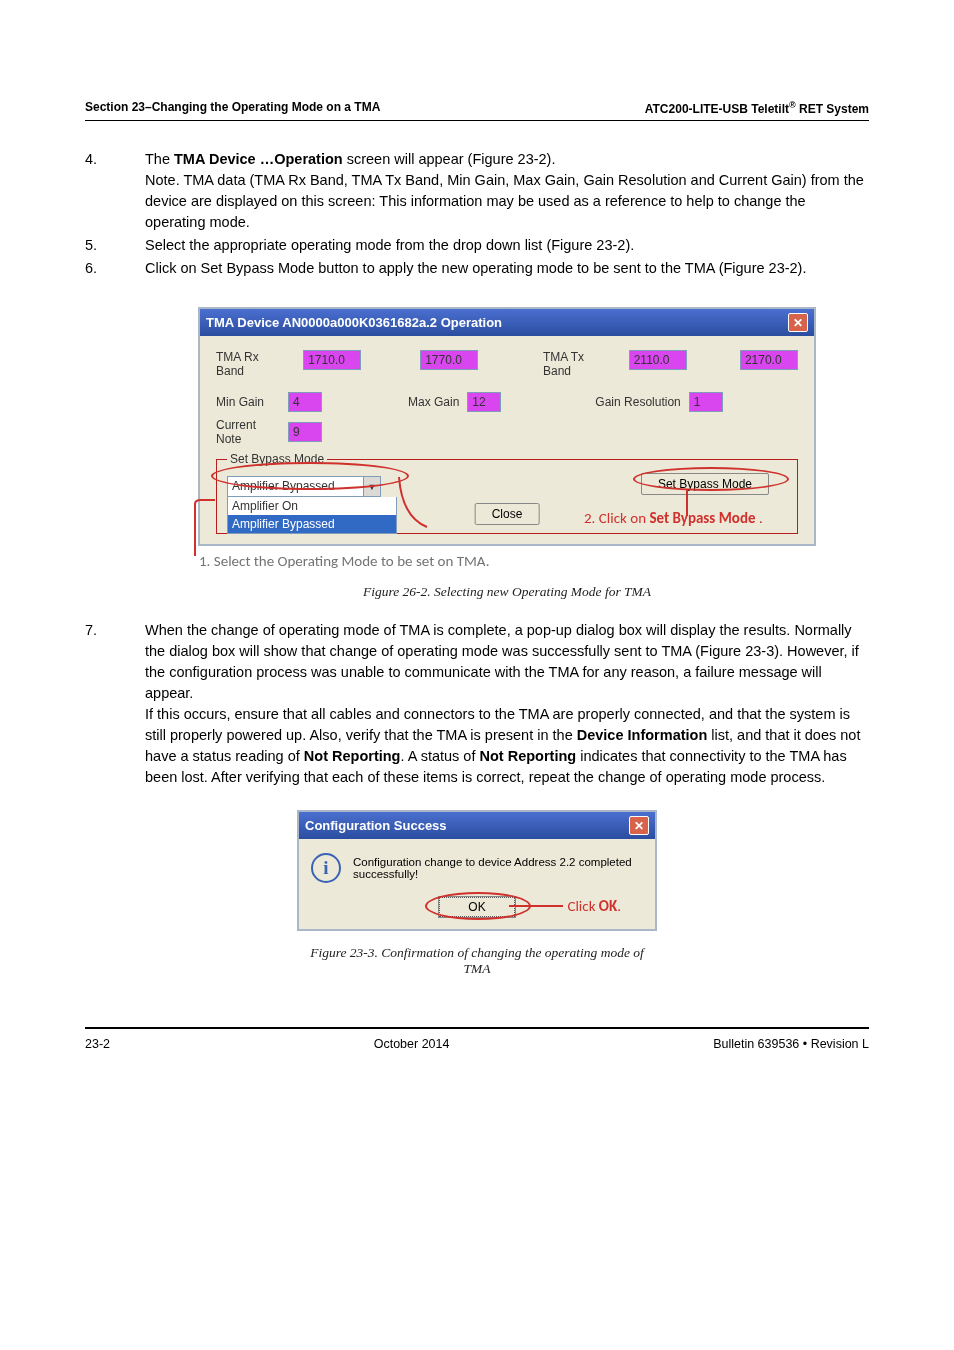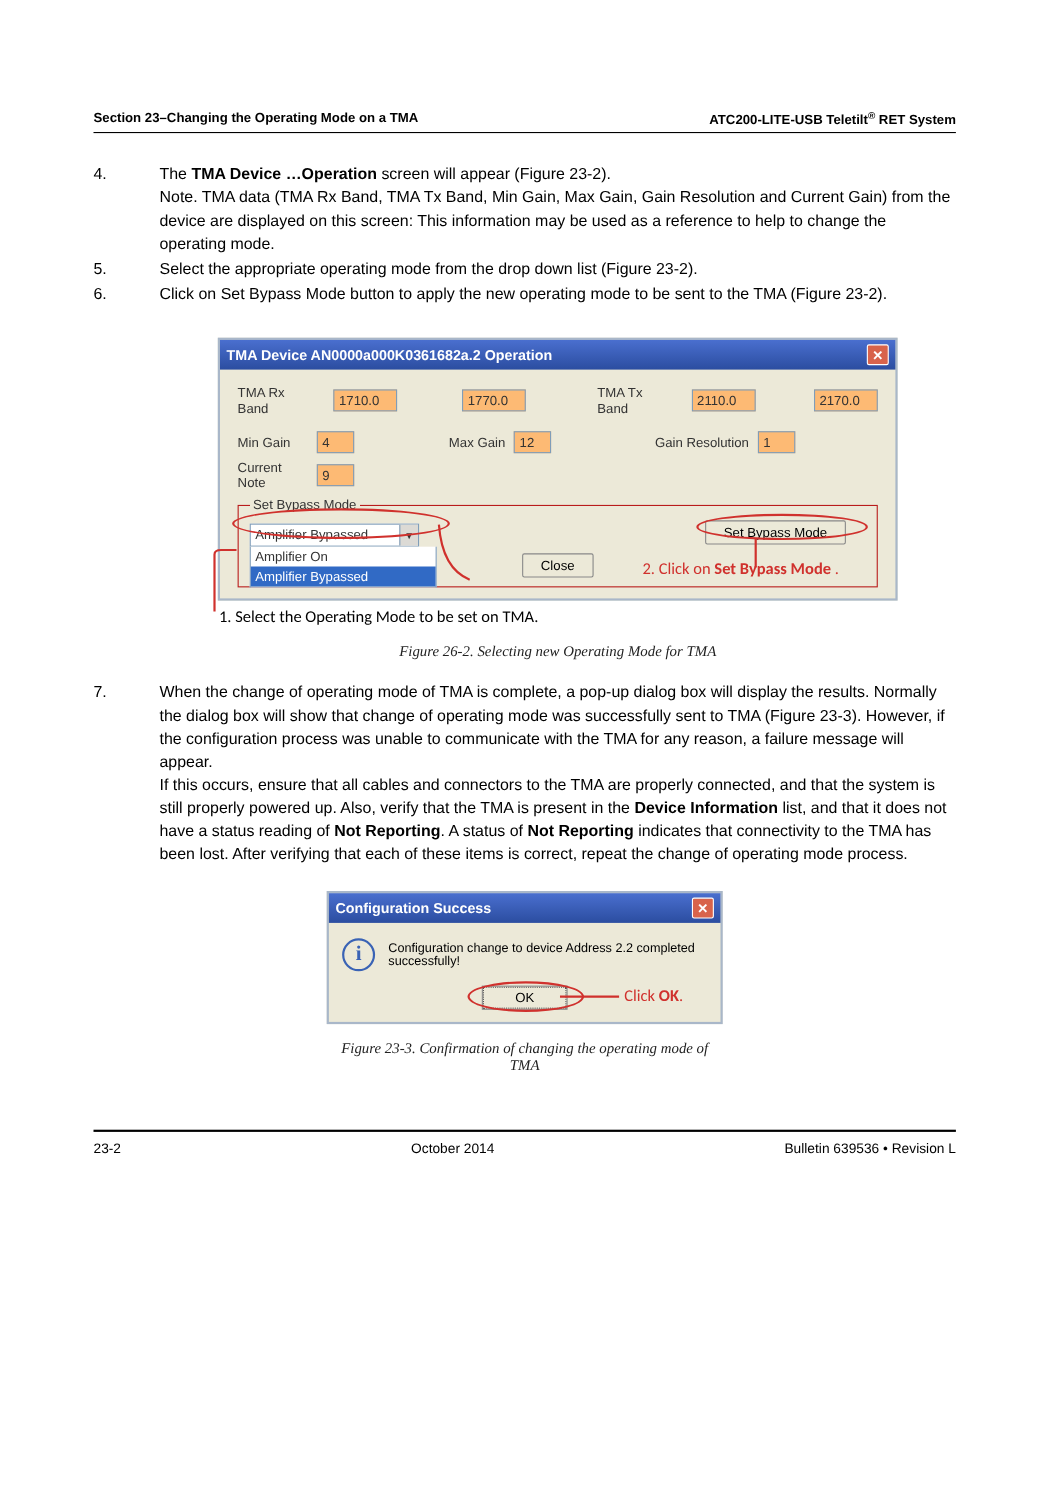--- a/index.html
+++ b/index.html
@@ -59,24 +59,24 @@
   }
   .close-x {
     width: 20px; height: 19px;
     background: #d8634b;
     border: 1px solid #fff;
     display: flex; align-items: center; justify-content: center;
     color: #fff; font-weight: bold; font-size: 12px;
     border-radius: 2px;
   }
   .dlg1-inner { padding: 14px 16px 10px 16px; position: relative; }
-  .row1 { display: flex; align-items: center; gap: 16px; margin-bottom: 14px; }
+  .row1 { display: flex; gap: 16px; margin-bottom: 14px; }
   .lbl { font-size: 12px; color: #333; }
   .fld {
-    background: #fdba74;
+    background: #d946ef;
     border: 1px solid #7f9db9;
     padding: 2px 4px;
     height: 20px;
     font-size: 12px;
     display: inline-flex;
     align-items: center;
   }
   .fld-md { width: 60px; }
   .fld-xs { width: 34px; }
   .row2 { display: flex; align-items: center; gap: 8px; margin-bottom: 6px; }
@@ -151,21 +151,21 @@
     width: 185px;
     line-height: 1.2;
   }
   .svg-anno {
     position: absolute;
     pointer-events: none;
   }
   .anno1-text {
     font-family: Calibri, Arial, sans-serif;
     font-size: 15px;
-    color: #000000;
+    color: #737373;
     margin: 6px 0 0 54px;
   }
   .fig-caption {
     text-align: center;
     font-family: Georgia, 'Times New Roman', serif;
     font-style: italic;
     font-size: 13.5px;
     margin-top: 14px;
     color: #222;
   }

